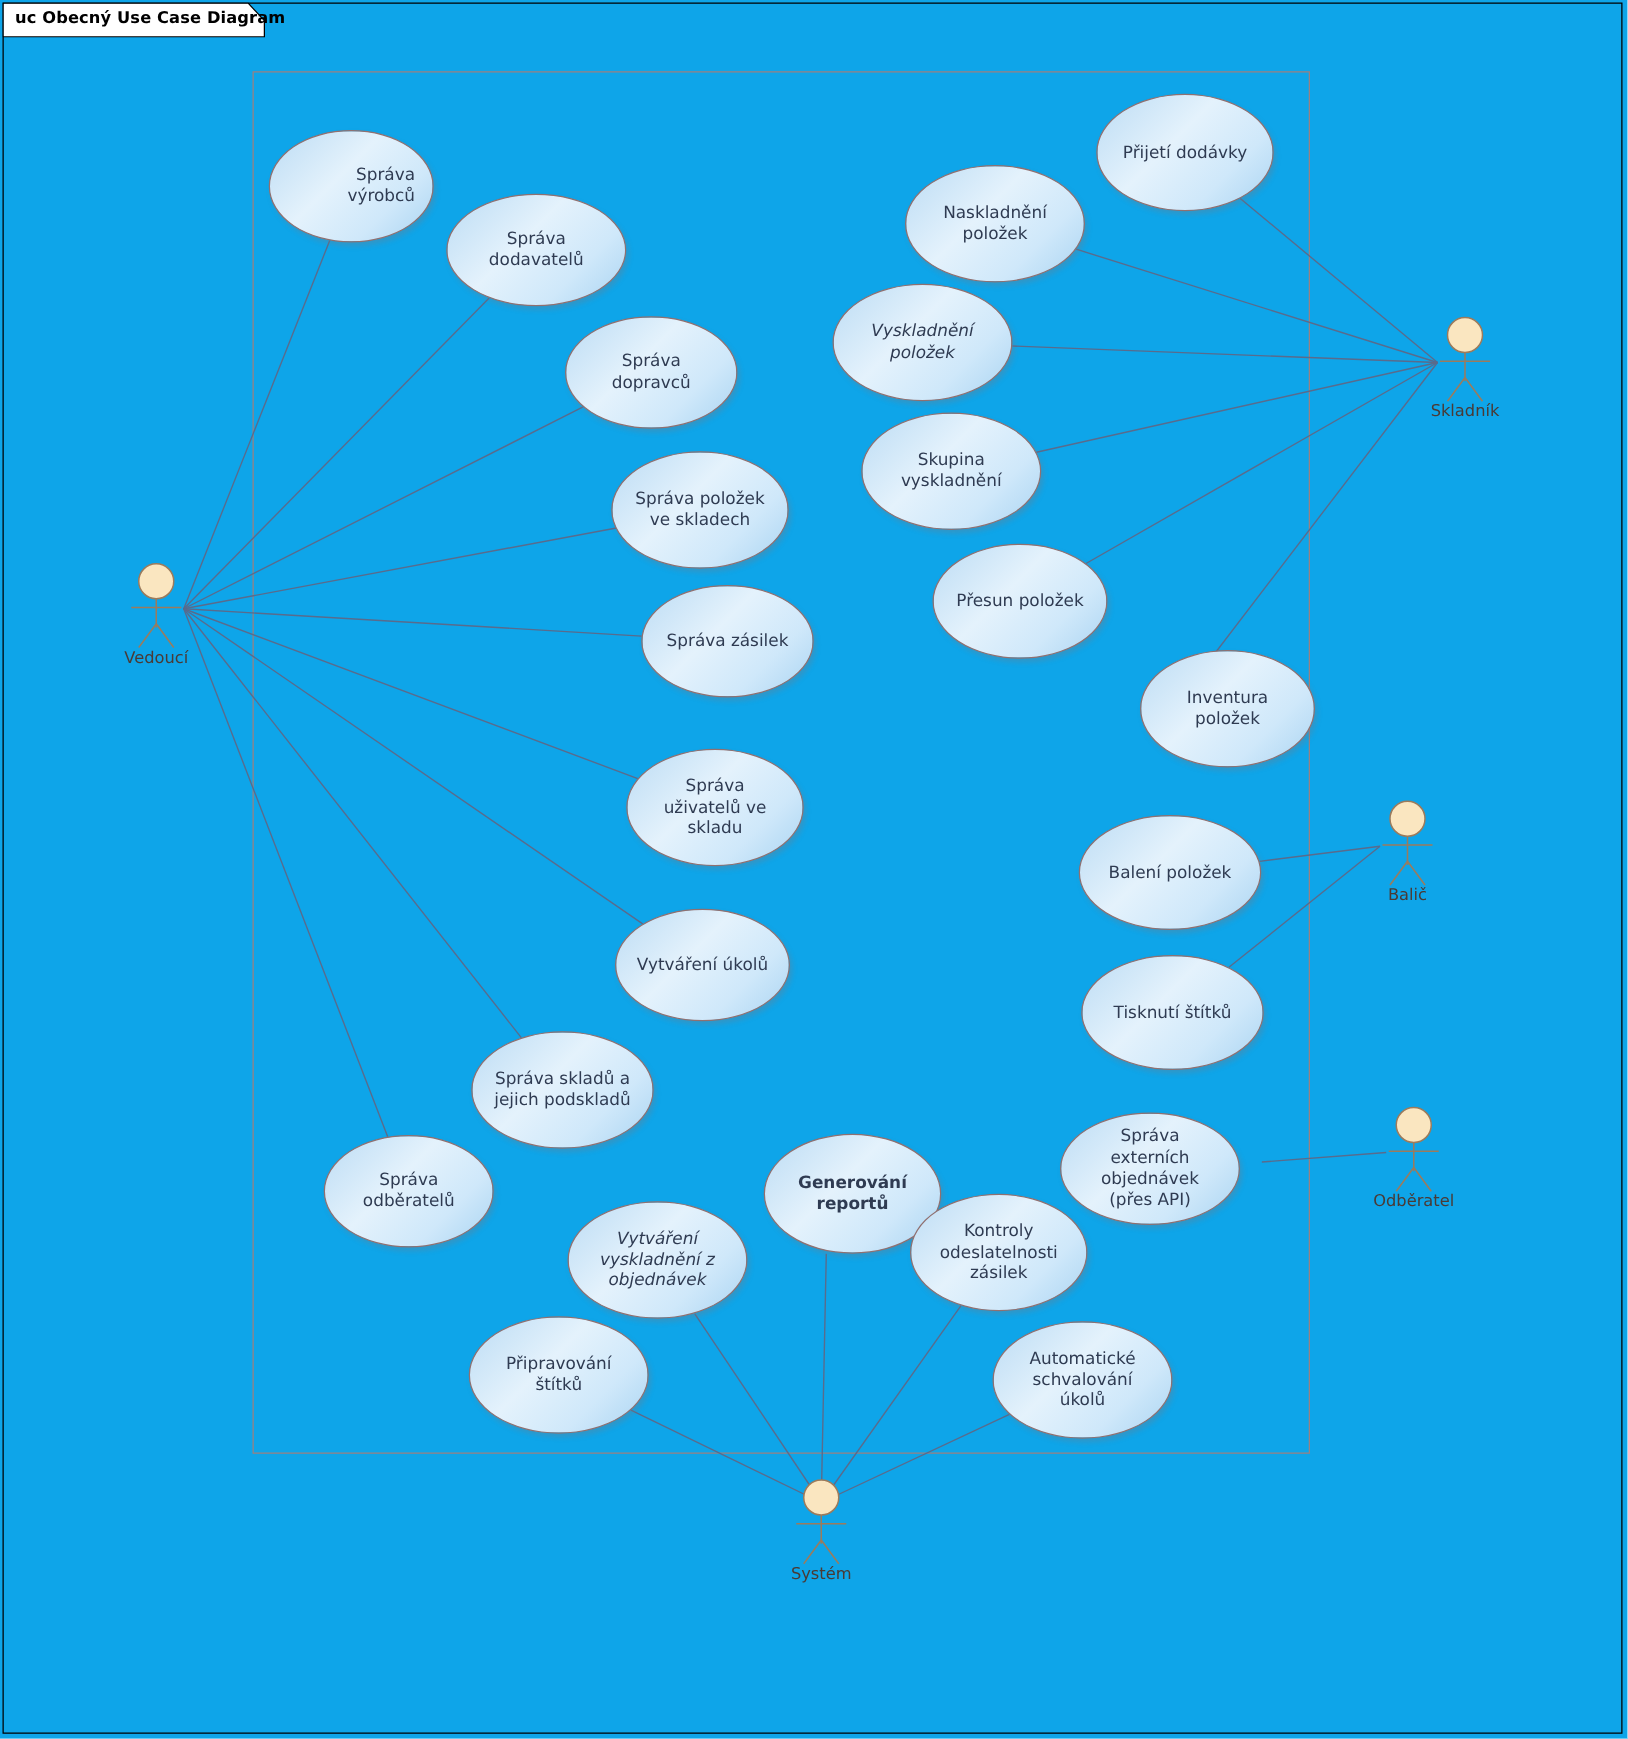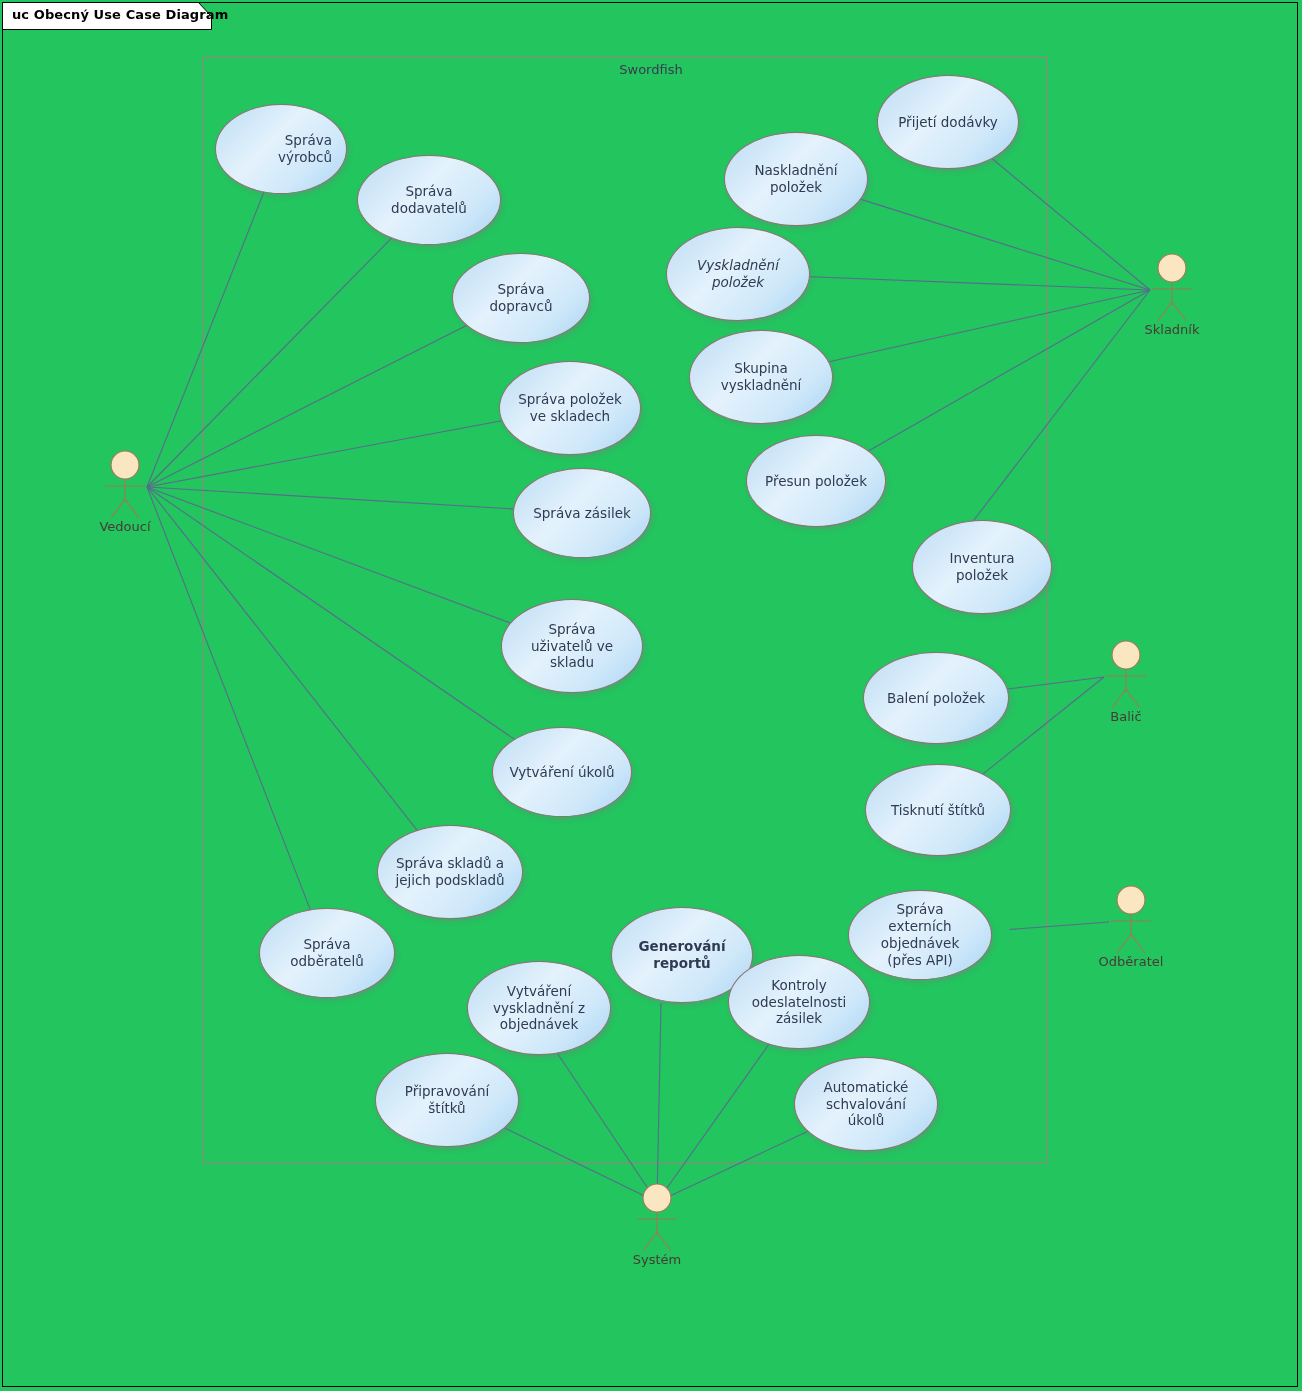--- a/index.html
+++ b/index.html
@@ -5,21 +5,21 @@
   html, body {
     margin: 0;
     padding: 0;
     background: #ffffff;
     font-family: "DejaVu Sans", sans-serif;
   }
   #diagram-root {
     position: relative;
     width: 1302px;
     height: 1391px;
-    background: #22c55e;
+    background: #0ea5e9;
     overflow: hidden;
   }
   
   .frame-border {
     position: absolute;
     left: 2px;
     top: 2px;
     width: 1296px;
     height: 1385px;
     border: 1px solid #000000;
@@ -125,21 +125,20 @@
   <div class="frame-border"></div>
 
   <div class="title-tab">
     <svg class="tab-shape" width="210" height="28">
       <path d="M0.5,27.5 L0.5,0.5 L196.5,0.5 L209.5,14.5 L209.5,27.5 Z" fill="#ffffff" stroke="#000000" stroke-width="1"></path>
     </svg>
     <div class="tab-label">uc Obecný Use Case Diagram</div>
   </div>
 
   <div class="boundary"></div>
-  <div class="boundary-label">Swordfish</div>
 
   <svg id="connector-layer">
       <line x1="147" y1="487" x2="263.77784625160723" y2="192.4409549772892" stroke="#5a6b8c" stroke-width="1.1"></line>
       <line x1="147" y1="487" x2="391.3216571717507" y2="238.34639855215443" stroke="#5a6b8c" stroke-width="1.1"></line>
       <line x1="147" y1="487" x2="466.45783103572285" y2="325.5627538348887" stroke="#5a6b8c" stroke-width="1.1"></line>
       <line x1="147" y1="487" x2="501.66745470999" y2="420.7618701605456" stroke="#5a6b8c" stroke-width="1.1"></line>
       <line x1="147" y1="487" x2="513.2879619400959" y2="508.89307358722414" stroke="#5a6b8c" stroke-width="1.1"></line>
       <line x1="147" y1="487" x2="510.188424793826" y2="622.8751989228666" stroke="#5a6b8c" stroke-width="1.1"></line>
       <line x1="147" y1="487" x2="514.1624783029687" y2="739.1477260634846" stroke="#5a6b8c" stroke-width="1.1"></line>
       <line x1="147" y1="487" x2="417.0044806415676" y2="830.0750001551272" stroke="#5a6b8c" stroke-width="1.1"></line>
@@ -163,39 +162,39 @@
   <div id="usecase-layer">
       <div class="usecase" style="left: 215px; top: 104px; width: 132px; height: 90px; text-align: right;">
         <span>Správa výrobců</span>
       </div>
       <div class="usecase" style="left: 357px; top: 155px; width: 144px; height: 90px;">
         <span>Správa dodavatelů</span>
       </div>
       <div class="usecase" style="left: 452px; top: 253px; width: 138px; height: 90px;">
         <span>Správa dopravců</span>
       </div>
-      <div class="usecase" style="left: 499px; top: 361px; width: 142px; height: 94px;">
+      <div class="usecase" style="left: 489px; top: 361px; width: 142px; height: 94px;">
         <span>Správa položek ve skladech</span>
       </div>
       <div class="usecase" style="left: 513px; top: 468px; width: 138px; height: 90px;">
         <span>Správa zásilek</span>
       </div>
       <div class="usecase" style="left: 501px; top: 599px; width: 142px; height: 94px;">
         <span>Správa uživatelů ve skladu</span>
       </div>
       <div class="usecase" style="left: 492px; top: 727px; width: 140px; height: 90px;">
         <span>Vytváření úkolů</span>
       </div>
       <div class="usecase" style="left: 377px; top: 825px; width: 146px; height: 94px;">
         <span>Správa skladů a jejich podskladů</span>
       </div>
       <div class="usecase" style="left: 259px; top: 908px; width: 136px; height: 90px; text-align: center;">
         <span>Správa odběratelů</span>
       </div>
-      <div class="usecase" style="left: 467px; top: 961px; width: 144px; height: 94px;">
+      <div class="usecase" style="left: 454px; top: 961px; width: 144px; height: 94px; font-style: italic;">
         <span>Vytváření vyskladnění z objednávek</span>
       </div>
       <div class="usecase" style="left: 375px; top: 1053px; width: 144px; height: 94px;">
         <span>Připravování štítků</span>
       </div>
       <div class="usecase" style="left: 611px; top: 907px; width: 142px; height: 96px; font-weight: bold;">
         <span>Generování reportů</span>
       </div>
       <div class="usecase" style="left: 728px; top: 955px; width: 142px; height: 94px;">
         <span>Kontroly odeslatelnosti zásilek</span>

